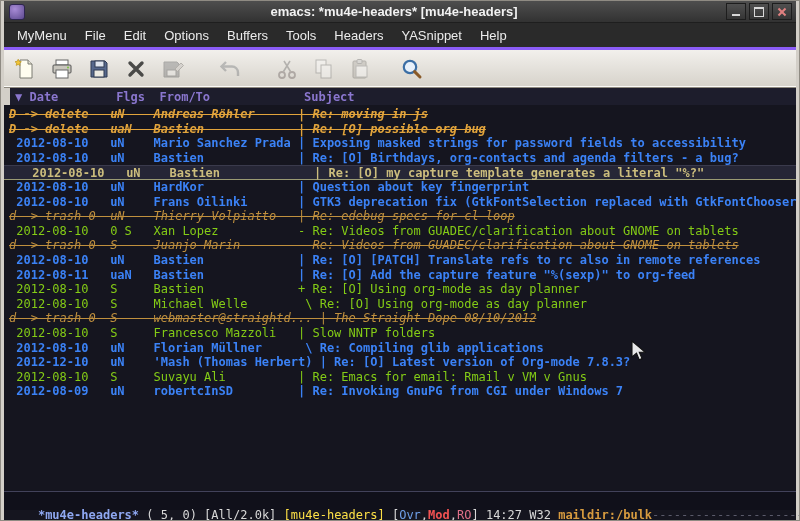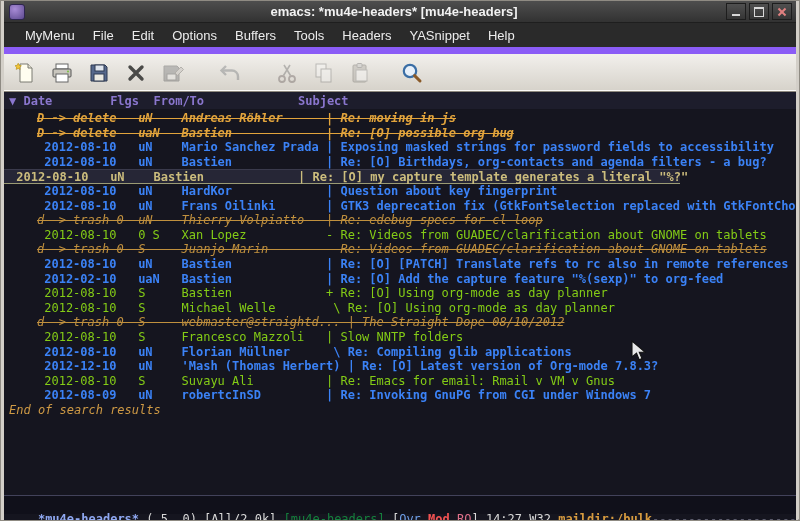--- a/index.html
+++ b/index.html
@@ -16,51 +16,51 @@
   .win-buttons{margin-left:auto;display:flex;margin-right:4px;z-index:2;}
   .win-btn{width:18px;height:15px;margin-left:3px;background:linear-gradient(#505050,#353535);
            border:1px solid #1d1d1d;display:flex;align-items:center;justify-content:center;}
   .glyph-min{width:8px;height:7px;border-bottom:2px solid #d8d8d8;}
   .glyph-max{width:8px;height:7px;border:1px solid #d8d8d8;border-top-width:2px;}
   .glyph-close{position:relative;width:10px;height:10px;}
   .glyph-close::before,.glyph-close::after{content:"";position:absolute;left:4px;top:0;width:2px;height:10px;background:#e08080;}
   .glyph-close::before{transform:rotate(45deg);}
   .glyph-close::after{transform:rotate(-45deg);}
   
-  .menubar{height:24px;background:#2a2a2a;display:flex;align-items:center;padding-left:12px;
-           color:#ececec;font:13px "Liberation Sans",sans-serif;border-bottom:7px solid #8b5cf6;}
+  .menubar{height:24px;background:#2a2a2a;display:flex;align-items:center;padding-left:4px;
+           color:#ececec;font:13px "Liberation Sans",sans-serif;border-bottom:3px solid #8b5cf6;}
   .menu-item{padding:3px 9px;cursor:default;}
   
   .toolbar{height:37px;background:linear-gradient(#f2f0ec,#d6d2ca);display:flex;align-items:center;
            padding-left:8px;border-bottom:1px solid #8e897f;box-shadow:inset 0 -1px 0 #fbfaf7;}
   .tool-btn{width:26px;height:26px;display:flex;align-items:center;justify-content:center;margin-right:11px;}
   .tool-btn.disabled{opacity:.35;filter:grayscale(.9);}
   .tb-undo{margin-left:20px;}
   .tb-cut{margin-left:20px;}
   .tb-search{margin-left:14px;}
   
   .headerline{height:17px;box-sizing:border-box;background:#1d1d2c;color:#8a76ce;
-              font:bold 12px "DejaVu Sans Mono",monospace;white-space:pre;padding:2px 0 0 5px;}
+              font:bold 12px "DejaVu Sans Mono",monospace;white-space:pre;padding:2px 0 0 5px;margin-left:6px;}
   .buffer{height:384px;background:#15151f;font:12px "DejaVu Sans Mono",monospace;
           padding:2px 0 0 5px;overflow:hidden;position:relative;}
-  .row{white-space:pre;height:14.6px;line-height:14.6px;box-sizing:border-box;margin-left:28px;}
+  .row{white-space:pre;height:14.6px;line-height:14.6px;box-sizing:border-box;}
   .row.unread{color:#3b82f6;font-weight:bold;}
   .row.read{color:#84cc16;}
   .row.delete{color:#e2a43c;font-style:italic;font-weight:bold;text-decoration:line-through;}
   .row.trash{color:#c0903e;font-style:italic;text-decoration:line-through;}
   .row.current{color:#ccbd7d;font-weight:bold;background:#262636;
                border-bottom:1px solid #9b9b74;border-top:1px solid #3a3a4c;
-               margin-left:-5px;padding-left:5px;width:676px;}
+               margin-left:-5px;padding-left:21px;width:792px;}
   .footer-line{white-space:pre;height:14.6px;line-height:14.6px;color:#cf9a45;font-style:italic;}
   
   .modeline{height:19px;box-sizing:border-box;background:#10101a;border-top:1px solid #42425a;
             font:12px "DejaVu Sans Mono",monospace;white-space:pre;padding:2px 0 0 5px;color:#d8d8d8;}
   .ml-name{color:#8fa8f2;font-weight:bold;}
   .ml-plain{color:#d8d8d8;}
-  .ml-mode{color:#15803d;}
+  .ml-mode{color:#fde047;}
   .ml-ovr{color:#6f9fe8;}
   .ml-mod{color:#f25252;font-weight:bold;}
   .ml-ro{color:#e0708a;}
   .ml-folder{color:#d79b3f;font-weight:bold;margin-top:12px;}
   .ml-dashes{color:#5a5a6a;}
   .echo{height:14px;background:#15151f;}
   
   .cursor{position:absolute;left:630px;top:339px;z-index:10;pointer-events:none;}
 </style>
 </head>
@@ -172,30 +172,29 @@
     <div class="row delete">D -&gt; delete   uaN   Bastien             | Re: [O] possible org bug</div>
     <div class="row unread"> 2012-08-10   uN    Mario Sanchez Prada | Exposing masked strings for password fields to accessibility</div>
     <div class="row unread"> 2012-08-10   uN    Bastien             | Re: [O] Birthdays, org-contacts and agenda filters - a bug?</div>
     <div class="row current"> 2012-08-10   uN    Bastien             | Re: [O] my capture template generates a literal "%?"</div>
     <div class="row unread"> 2012-08-10   uN    HardKor             | Question about key fingerprint</div>
     <div class="row unread"> 2012-08-10   uN    Frans Oilinki       | GTK3 deprecation fix (GtkFontSelection replaced with GtkFontChooser)</div>
     <div class="row trash">d -&gt; trash 0  uN    Thierry Volpiatto   | Re: edebug specs for cl-loop</div>
     <div class="row read"> 2012-08-10   0 S   Xan Lopez           - Re: Videos from GUADEC/clarification about GNOME on tablets</div>
     <div class="row trash">d -&gt; trash 0  S     Juanjo Marin        - Re: Videos from GUADEC/clarification about GNOME on tablets</div>
     <div class="row unread"> 2012-08-10   uN    Bastien             | Re: [O] [PATCH] Translate refs to rc also in remote references</div>
-    <div class="row unread"> 2012-02-10   uaN   Bastien             | Re: [O] Add the capture feature "%(sexp)" to org-feed</div>
+    <div class="row unread"> 2012-08-11   uaN   Bastien             | Re: [O] Add the capture feature "%(sexp)" to org-feed</div>
     <div class="row read"> 2012-08-10   S     Bastien             + Re: [O] Using org-mode as day planner</div>
     <div class="row read"> 2012-08-10   S     Michael Welle        \ Re: [O] Using org-mode as day planner</div>
     <div class="row trash">d -&gt; trash 0  S     webmaster@straightd... | The Straight Dope 08/10/2012</div>
     <div class="row read"> 2012-08-10   S     Francesco Mazzoli   | Slow NNTP folders</div>
     <div class="row unread"> 2012-08-10   uN    Florian Müllner      \ Re: Compiling glib applications</div>
     <div class="row unread"> 2012-12-10   uN    'Mash (Thomas Herbert) | Re: [O] Latest version of Org-mode 7.8.3?</div>
     <div class="row read"> 2012-08-10   S     Suvayu Ali          | Re: Emacs for email: Rmail v VM v Gnus</div>
     <div class="row unread"> 2012-08-09   uN    robertcInSD         | Re: Invoking GnuPG from CGI under Windows 7</div>
-    <div class="footer-line">End of search results</div>
   </div>
 
   <div class="modeline">
     <span class="ml-name">*mu4e-headers*</span><span class="ml-plain"> ( 5, 0) [All/2.0k] </span><span class="ml-mode">[mu4e-headers]</span><span class="ml-plain"> [</span><span class="ml-ovr">Ovr</span><span class="ml-plain">,</span><span class="ml-mod">Mod</span><span class="ml-plain">,</span><span class="ml-ro">RO</span><span class="ml-plain">] </span><span class="ml-plain">14:27 W32 </span><span class="ml-folder">maildir:/bulk</span><span class="ml-dashes">------------------------</span>
   </div>
 
   <div class="echo"></div>
 
   <svg class="cursor" width="16" height="22" viewBox="0 0 16 22">
     <path d="M1 1 L1 17 L5.5 13.2 L8.2 19.8 L11 18.6 L8.3 12.2 L14 12.2 Z" fill="#e8e8e8" stroke="#111" stroke-width="1.1"></path>

